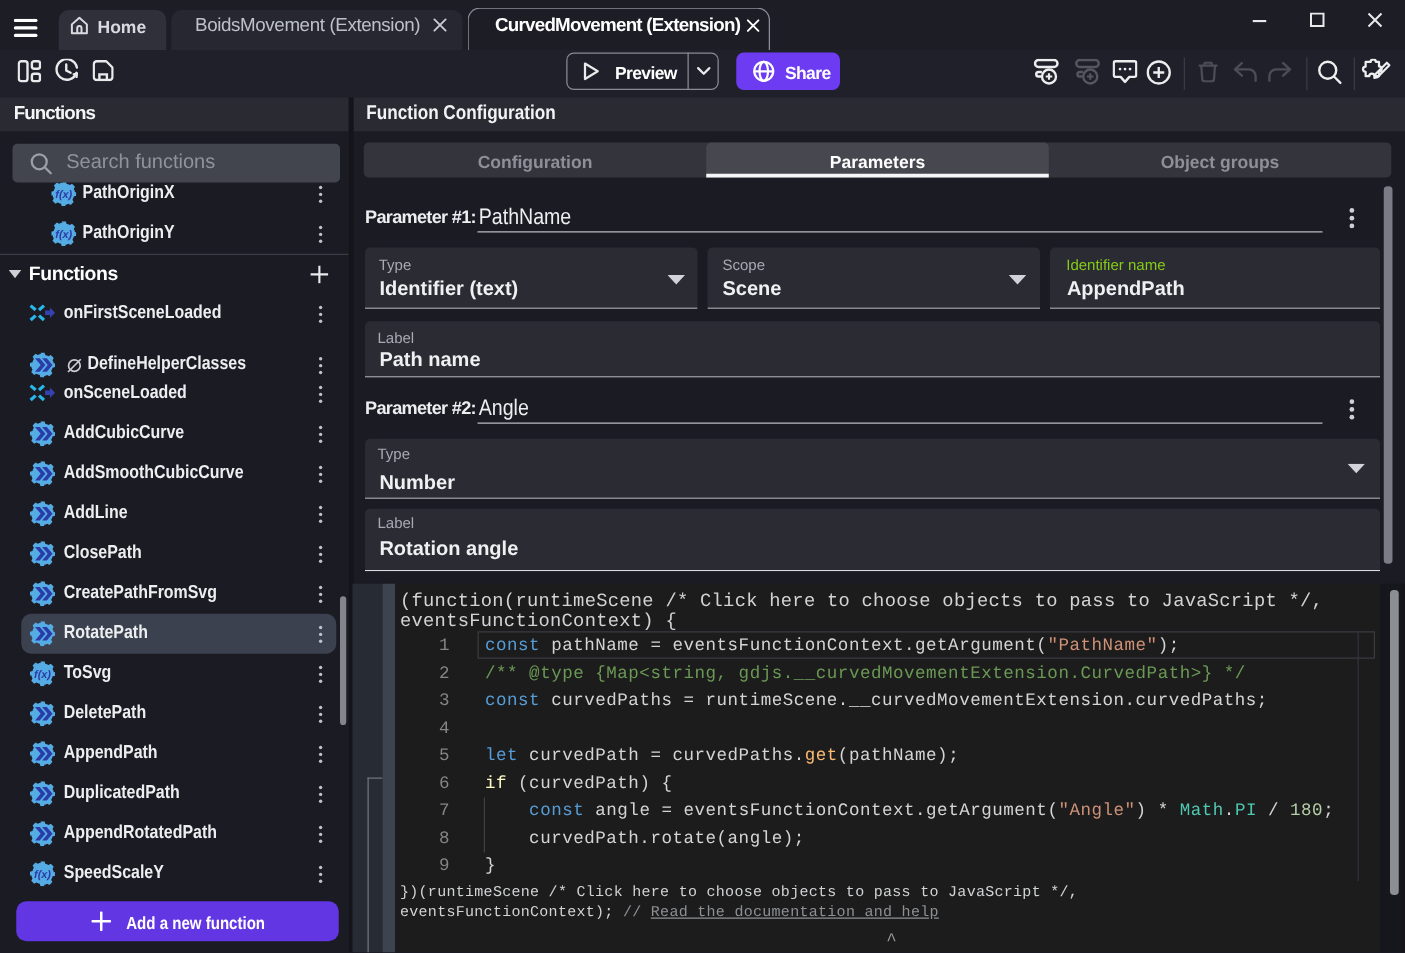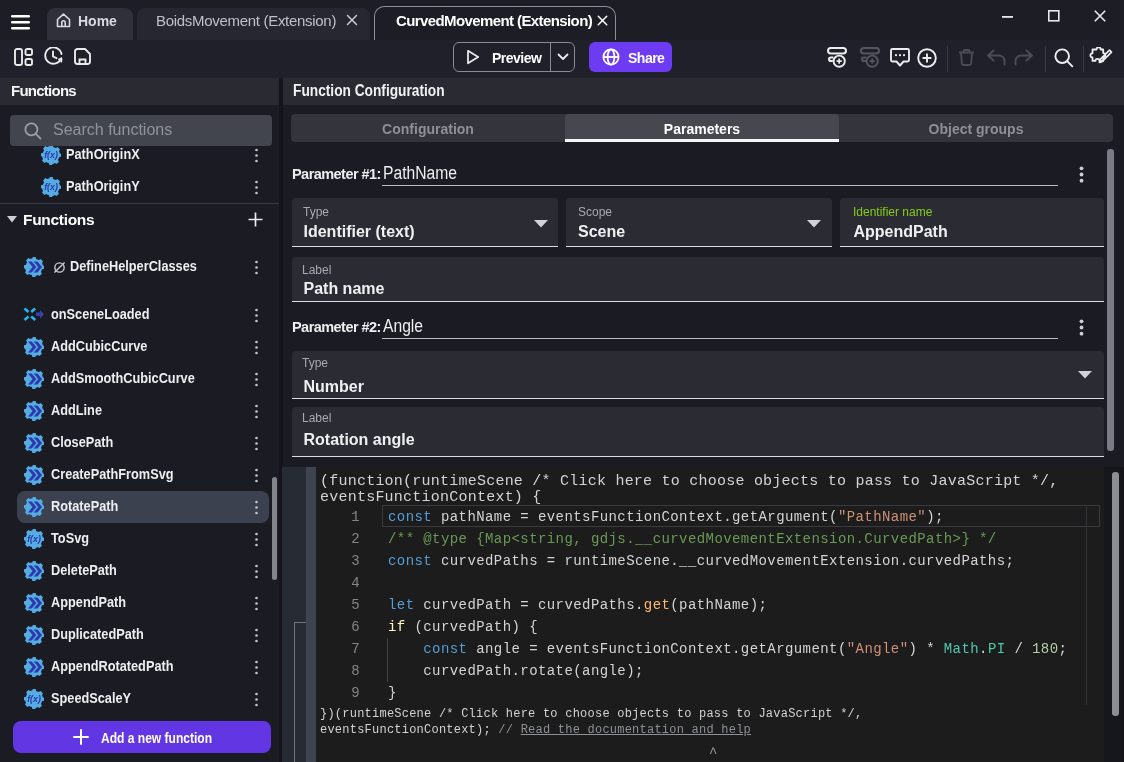--- a/index.html
+++ b/index.html
@@ -175,21 +175,42 @@
     <div class="abs" style="left:0;top:57px;width:279px;height:1px;background:#3a3a44;"></div>
     <div class="abs" style="left:0;top:57px;width:280px;height:32px;">
       <svg class="abs" style="left:7px;top:13px;" width="10" height="7" viewBox="0 0 10 7">
         <path d="M0 0 H10 L5 6.5 Z" fill="#cfd0d4"></path>
       </svg>
       <div class="abs" style="left:23px;top:8px;font-size:15.5px;font-weight:700;letter-spacing:-0.3px;color:#fff;">Functions</div>
       <svg class="abs" style="left:248px;top:9px;" width="15" height="15" viewBox="0 0 15 15">
         <path d="M7.5 0.5 V14.5 M0.5 7.5 H14.5" stroke="#e9eaec" stroke-width="1.7"></path>
       </svg>
     </div>
-    <div class="abs" style="left:0;top:105px;width:280px;height:32px;text-align:right;">
+    <div class="abs" style="left:0;top:89px;width:280px;height:32px;">
+      <div class="abs" style="left:0;top:16px;">
+        <svg class="abs" style="left:23px;top:-8px;" width="22" height="15" viewBox="0 0 22 15">
+  <g stroke="#29b6e8" stroke-width="2.6" fill="none">
+    <path d="M1.5 1.5 L5.5 5"></path>
+            <path d="M12.2 1.5 L8.2 5"></path>
+    <path d="M1.5 13 L5.5 9.5"></path>
+            <path d="M12.2 13 L8.2 9.5"></path>
+  </g>
+  <path d="M13 7.2 L17 3 V5.5 H21 V9 H17 V11.5 Z" fill="#3442b0" transform="rotate(180 17 7.2)"></path>
+</svg>
+      </div>
+      <div class="abs" style="left:51px;top:6px;font-size:15px;font-weight:700;color:#eceef0;transform:scaleX(0.85);transform-origin:0 0;white-space:nowrap;">onFirstSceneLoaded</div>
+      <div class="abs" style="left:0;top:16px;">
+        <svg class="abs" style="left:254px;top:-7px;" width="5" height="15" viewBox="0 0 5 15">
+  <circle cx="2.5" cy="2" r="1.35" fill="#c2c3c9"></circle>
+          <circle cx="2.5" cy="7.5" r="1.35" fill="#c2c3c9"></circle>
+          <circle cx="2.5" cy="13" r="1.35" fill="#c2c3c9"></circle>
+        </svg>
+      </div>
+    </div>
+    <div class="abs" style="left:0;top:130px;width:280px;height:32px;text-align:right;">
       <div class="abs" style="left:0;top:16px;">
         <svg class="abs" style="left:24px;top:-10px;" width="20" height="20" viewBox="0 0 24 24">
   <path fill="#55abe4" d="M10 0 h4 l0.6 2.4 a10 10 0 0 1 3.2 1.3 l2.2 -1.2 l2.8 2.8 l-1.2 2.2 a10 10 0 0 1 1.3 3.2 L24 10 v4 l-2.4 0.6 a10 10 0 0 1 -1.3 3.2 l1.2 2.2 l-2.8 2.8 l-2.2 -1.2 a10 10 0 0 1 -3.2 1.3 L14 24 h-4 l-0.6 -2.4 a10 10 0 0 1 -3.2 -1.3 l-2.2 1.2 l-2.8 -2.8 l1.2 -2.2 a10 10 0 0 1 -1.3 -3.2 L0 14 v-4 l2.4 -0.6 a10 10 0 0 1 1.3 -3.2 L2.5 4 L5.3 1.2 l2.2 1.2 a10 10 0 0 1 3.2 -1.3 Z"></path>
   <path fill="#2b3ba8" d="M7 5.5 h4.5 L17 12 l-5.5 6.5 H7 L12.5 12 Z" transform="translate(-2.2,0)"></path>
   <path fill="#2b3ba8" d="M7 5.5 h4.5 L17 12 l-5.5 6.5 H7 L12.5 12 Z" transform="translate(4.6,0)"></path>
 </svg>
         <svg class="abs" style="left:53px;top:-6.5px;" width="13" height="13" viewBox="0 0 14 14">
   <circle cx="7" cy="7" r="5" fill="none" stroke="#c9ccd2" stroke-width="1.5"></circle>
   <path d="M1.5 12.5 L12.5 1.5" stroke="#c9ccd2" stroke-width="1.5"></path>
         </svg>

